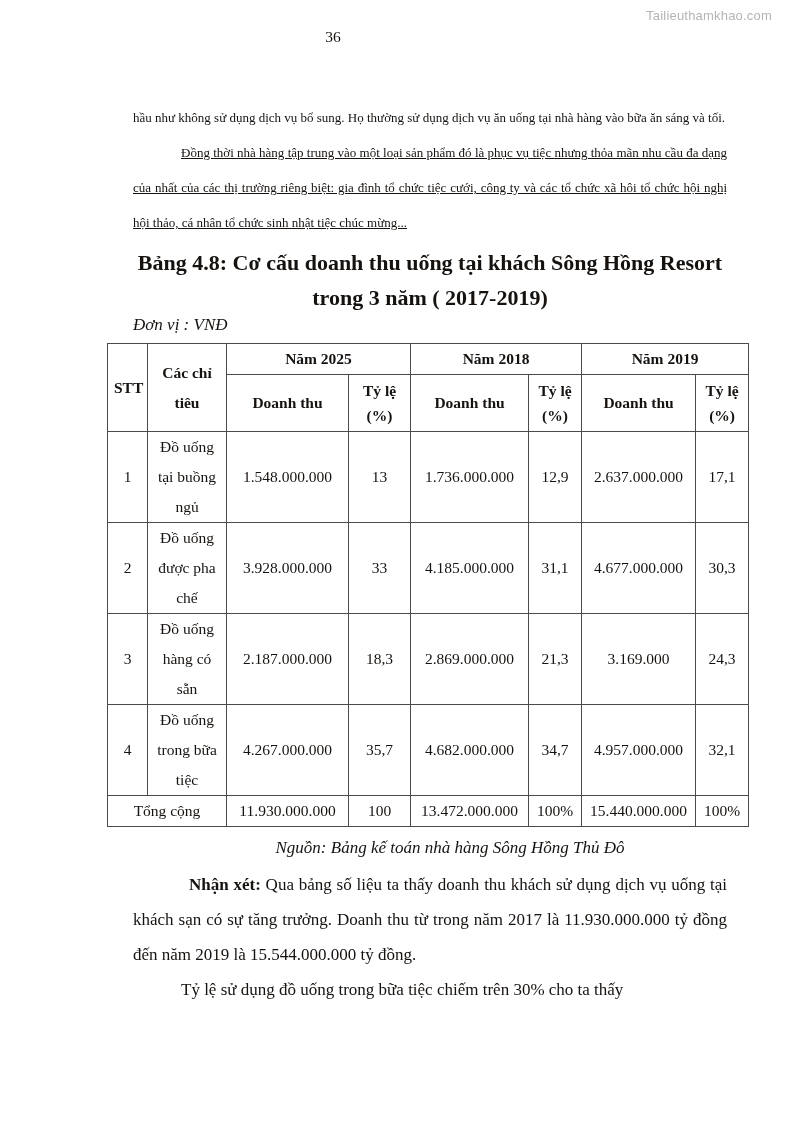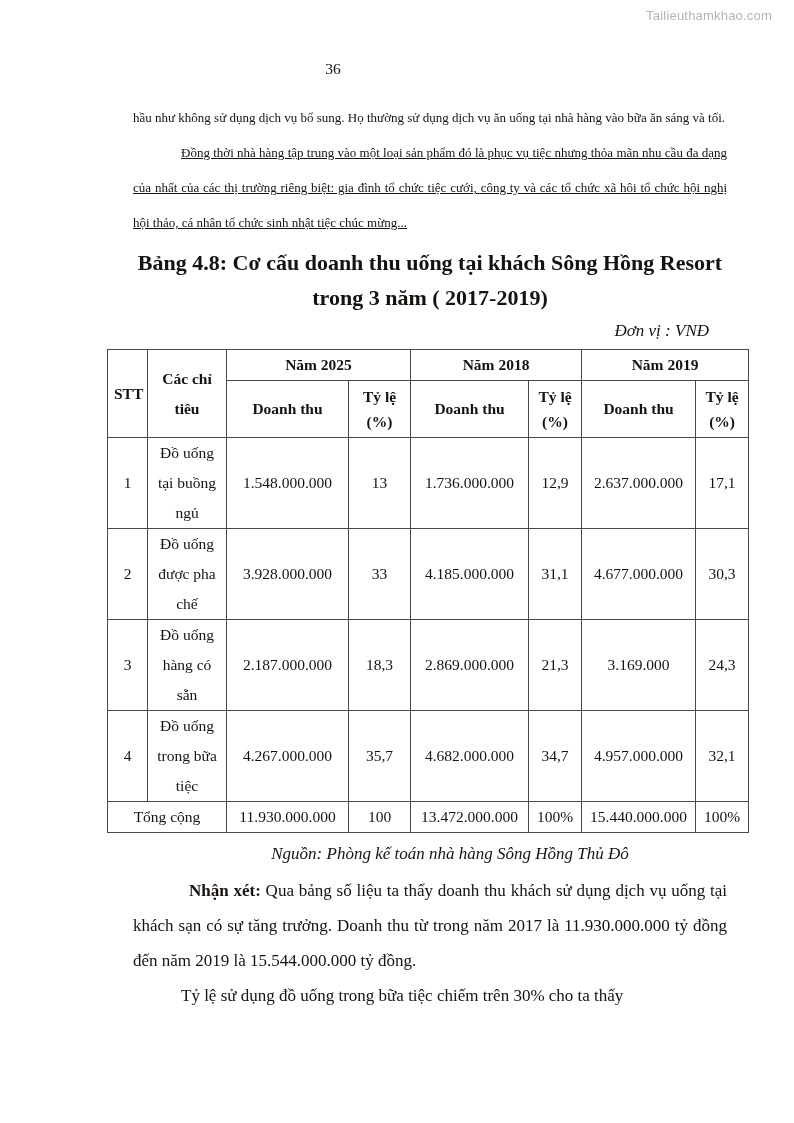--- a/index.html
+++ b/index.html
@@ -26,21 +26,21 @@
     right: 22px;
     font-family: "Liberation Sans", sans-serif;
     font-size: 13px;
     color: #b4b4b4;
     letter-spacing: 0.2px;
     user-select: none;
   }
 
   .page-number {
     position: absolute;
-    top: 60px;
+    top: 28px;
     left: 0;
     width: 666px;
     text-align: center;
     font-size: 15.5px;
   }
 
   .content {
     position: absolute;
     left: 133px;
     top: 100px;
@@ -65,22 +65,21 @@
     font-size: 22px;
     font-weight: bold;
     text-align: center;
     line-height: 35px;
   }
   .table-title .line2 {
     display: block;
   }
 
   .unit-line {
-    margin-top: 6px;
-    text-align: right;
+    text-align: left;
     font-style: italic;
     font-size: 17px;
     padding-right: 18px;
   }
 
   
   .data-table-wrap {
     margin-top: 8px;
     margin-left: -26px;
     width: 641px;
@@ -246,21 +245,21 @@
             <td>100</td>
             <td>13.472.000.000</td>
             <td>100%</td>
             <td>15.440.000.000</td>
             <td>100%</td>
           </tr>
         </tbody>
       </table>
     </div>
 
-    <div class="source-line">Nguồn: Phòng kế toán nhà hàng Sông Hồng Thủ Đô</div>
+    <div class="source-line">Nguồn: Bảng kế toán nhà hàng Sông Hồng Thủ Đô</div>
 
     <div class="after-table">
       <p class="indent"><span class="label-bold">Nhận xét:</span><span> Qua bảng số liệu ta thấy doanh thu khách sử dụng dịch vụ uống tại khách sạn có sự tăng trưởng. Doanh thu từ trong năm 2017 là 11.930.000.000 tỷ đồng đến năm 2019 là 15.544.000.000 tỷ đồng.</span></p>
       <p class="indent">Tỷ lệ sử dụng đồ uống trong bữa tiệc chiếm trên 30% cho ta thấy</p>
     </div>
 
   </div>
 </div>
 
 </body></html>

